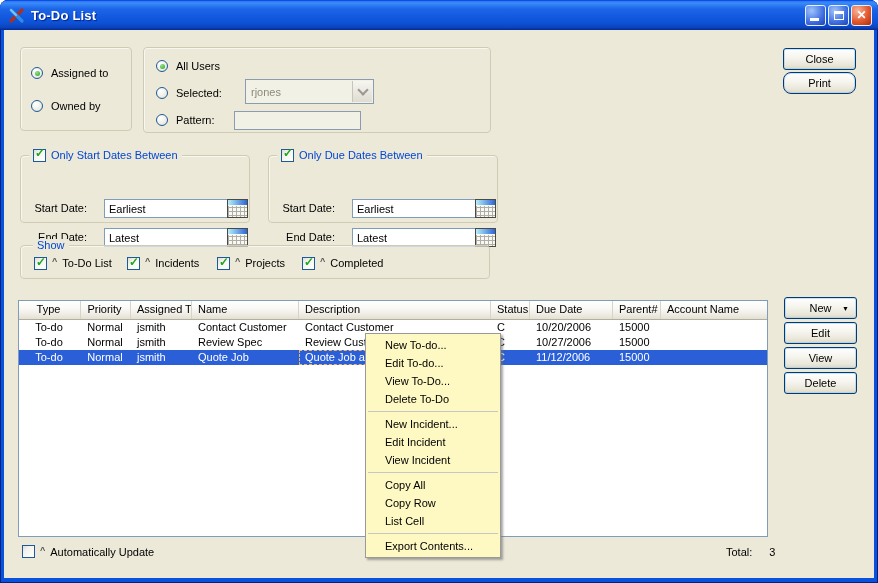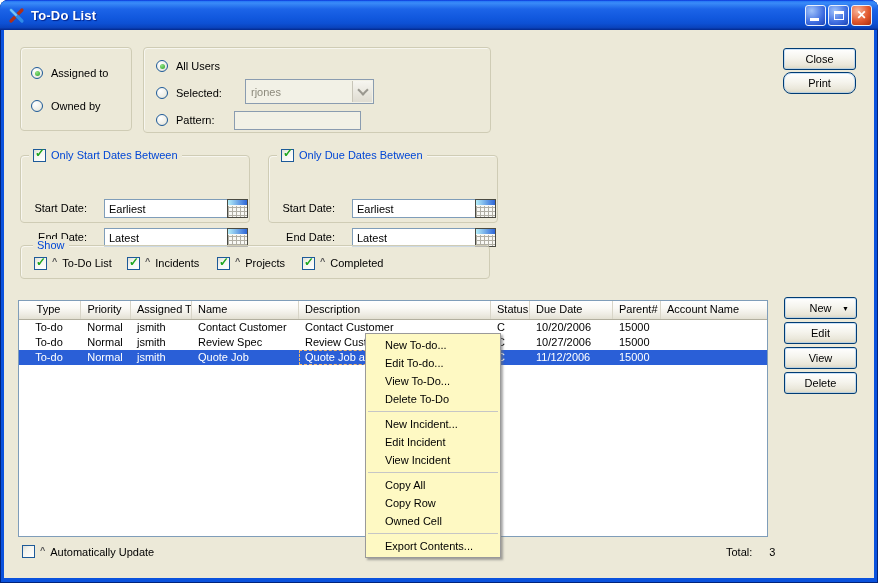--- a/index.html
+++ b/index.html
@@ -310,21 +310,21 @@
       <div class="menu-item">Edit To-do...</div>
       <div class="menu-item">View To-Do...</div>
       <div class="menu-item">Delete To-Do</div>
       <div class="menu-sep"></div>
       <div class="menu-item">New Incident...</div>
       <div class="menu-item">Edit Incident</div>
       <div class="menu-item">View Incident</div>
       <div class="menu-sep"></div>
       <div class="menu-item">Copy All</div>
       <div class="menu-item">Copy Row</div>
-      <div class="menu-item">Owned Cell</div>
+      <div class="menu-item">List Cell</div>
       <div class="menu-sep"></div>
       <div class="menu-item">Export Contents...</div>
     </div>
 
     <div id="footer-auto">
       <span class="cb"></span>
       <span class="caret">^</span>
       <span>Automatically Update</span>
     </div>
     <div id="footer-total">

